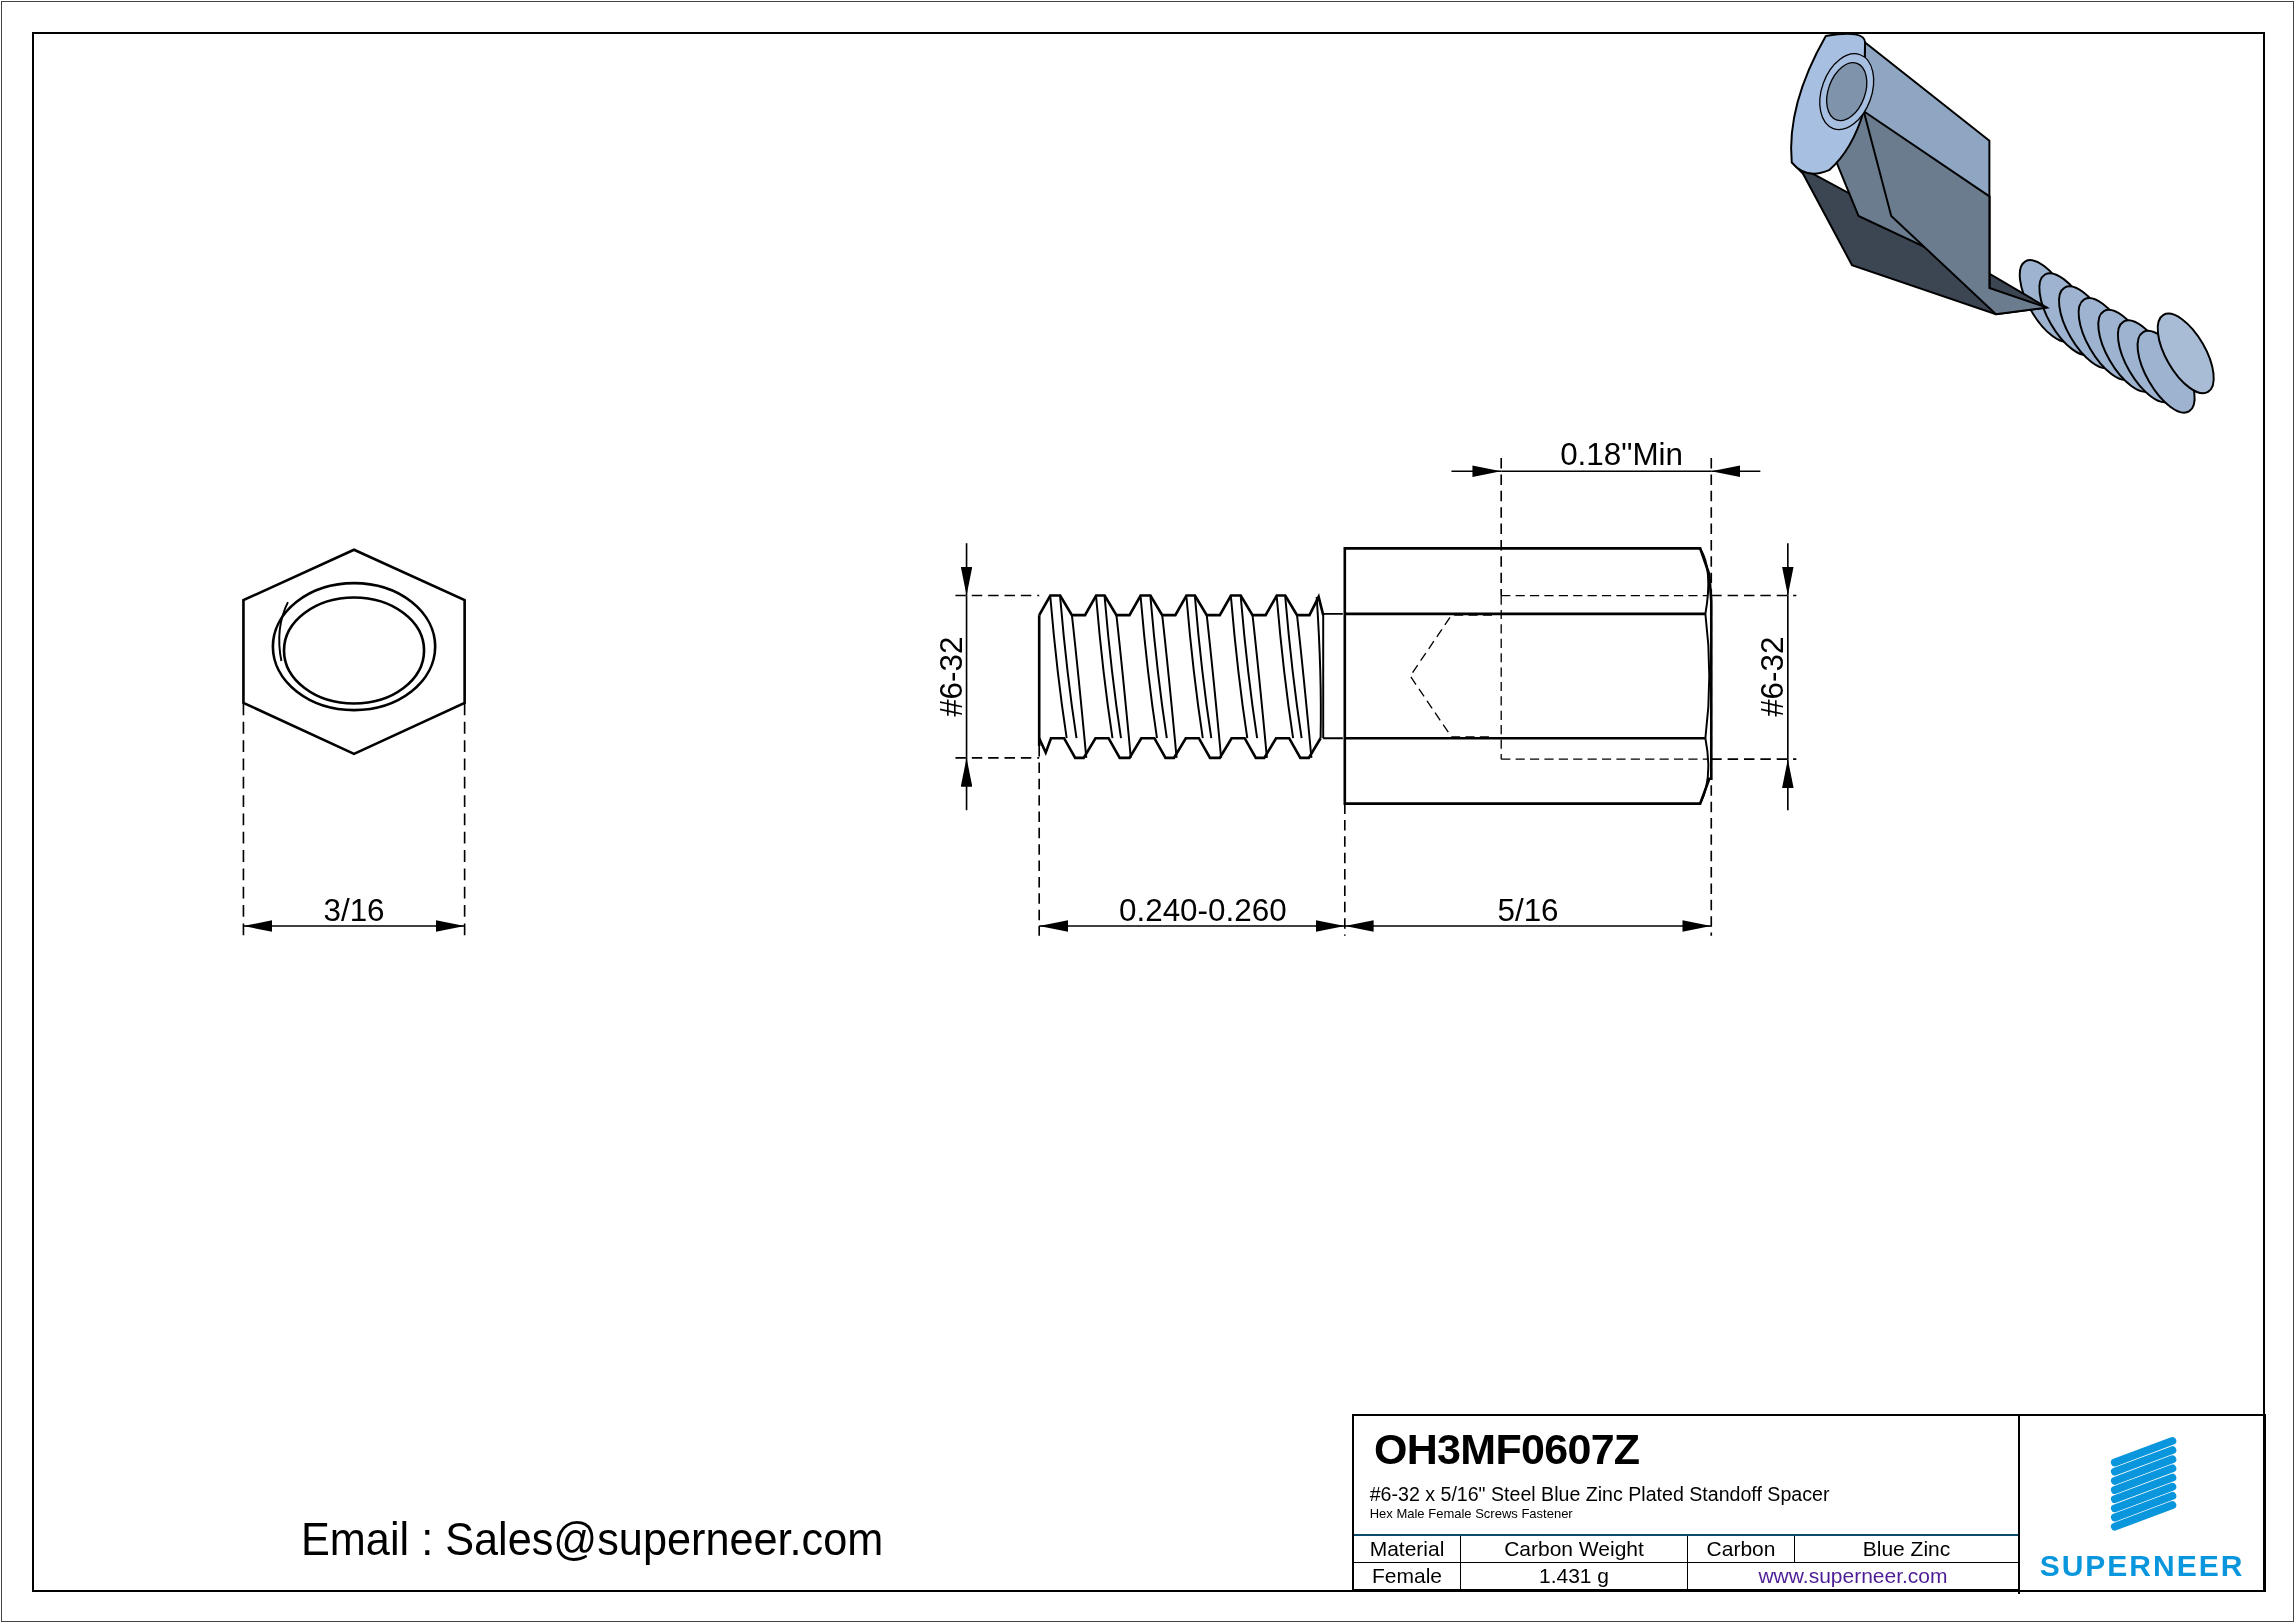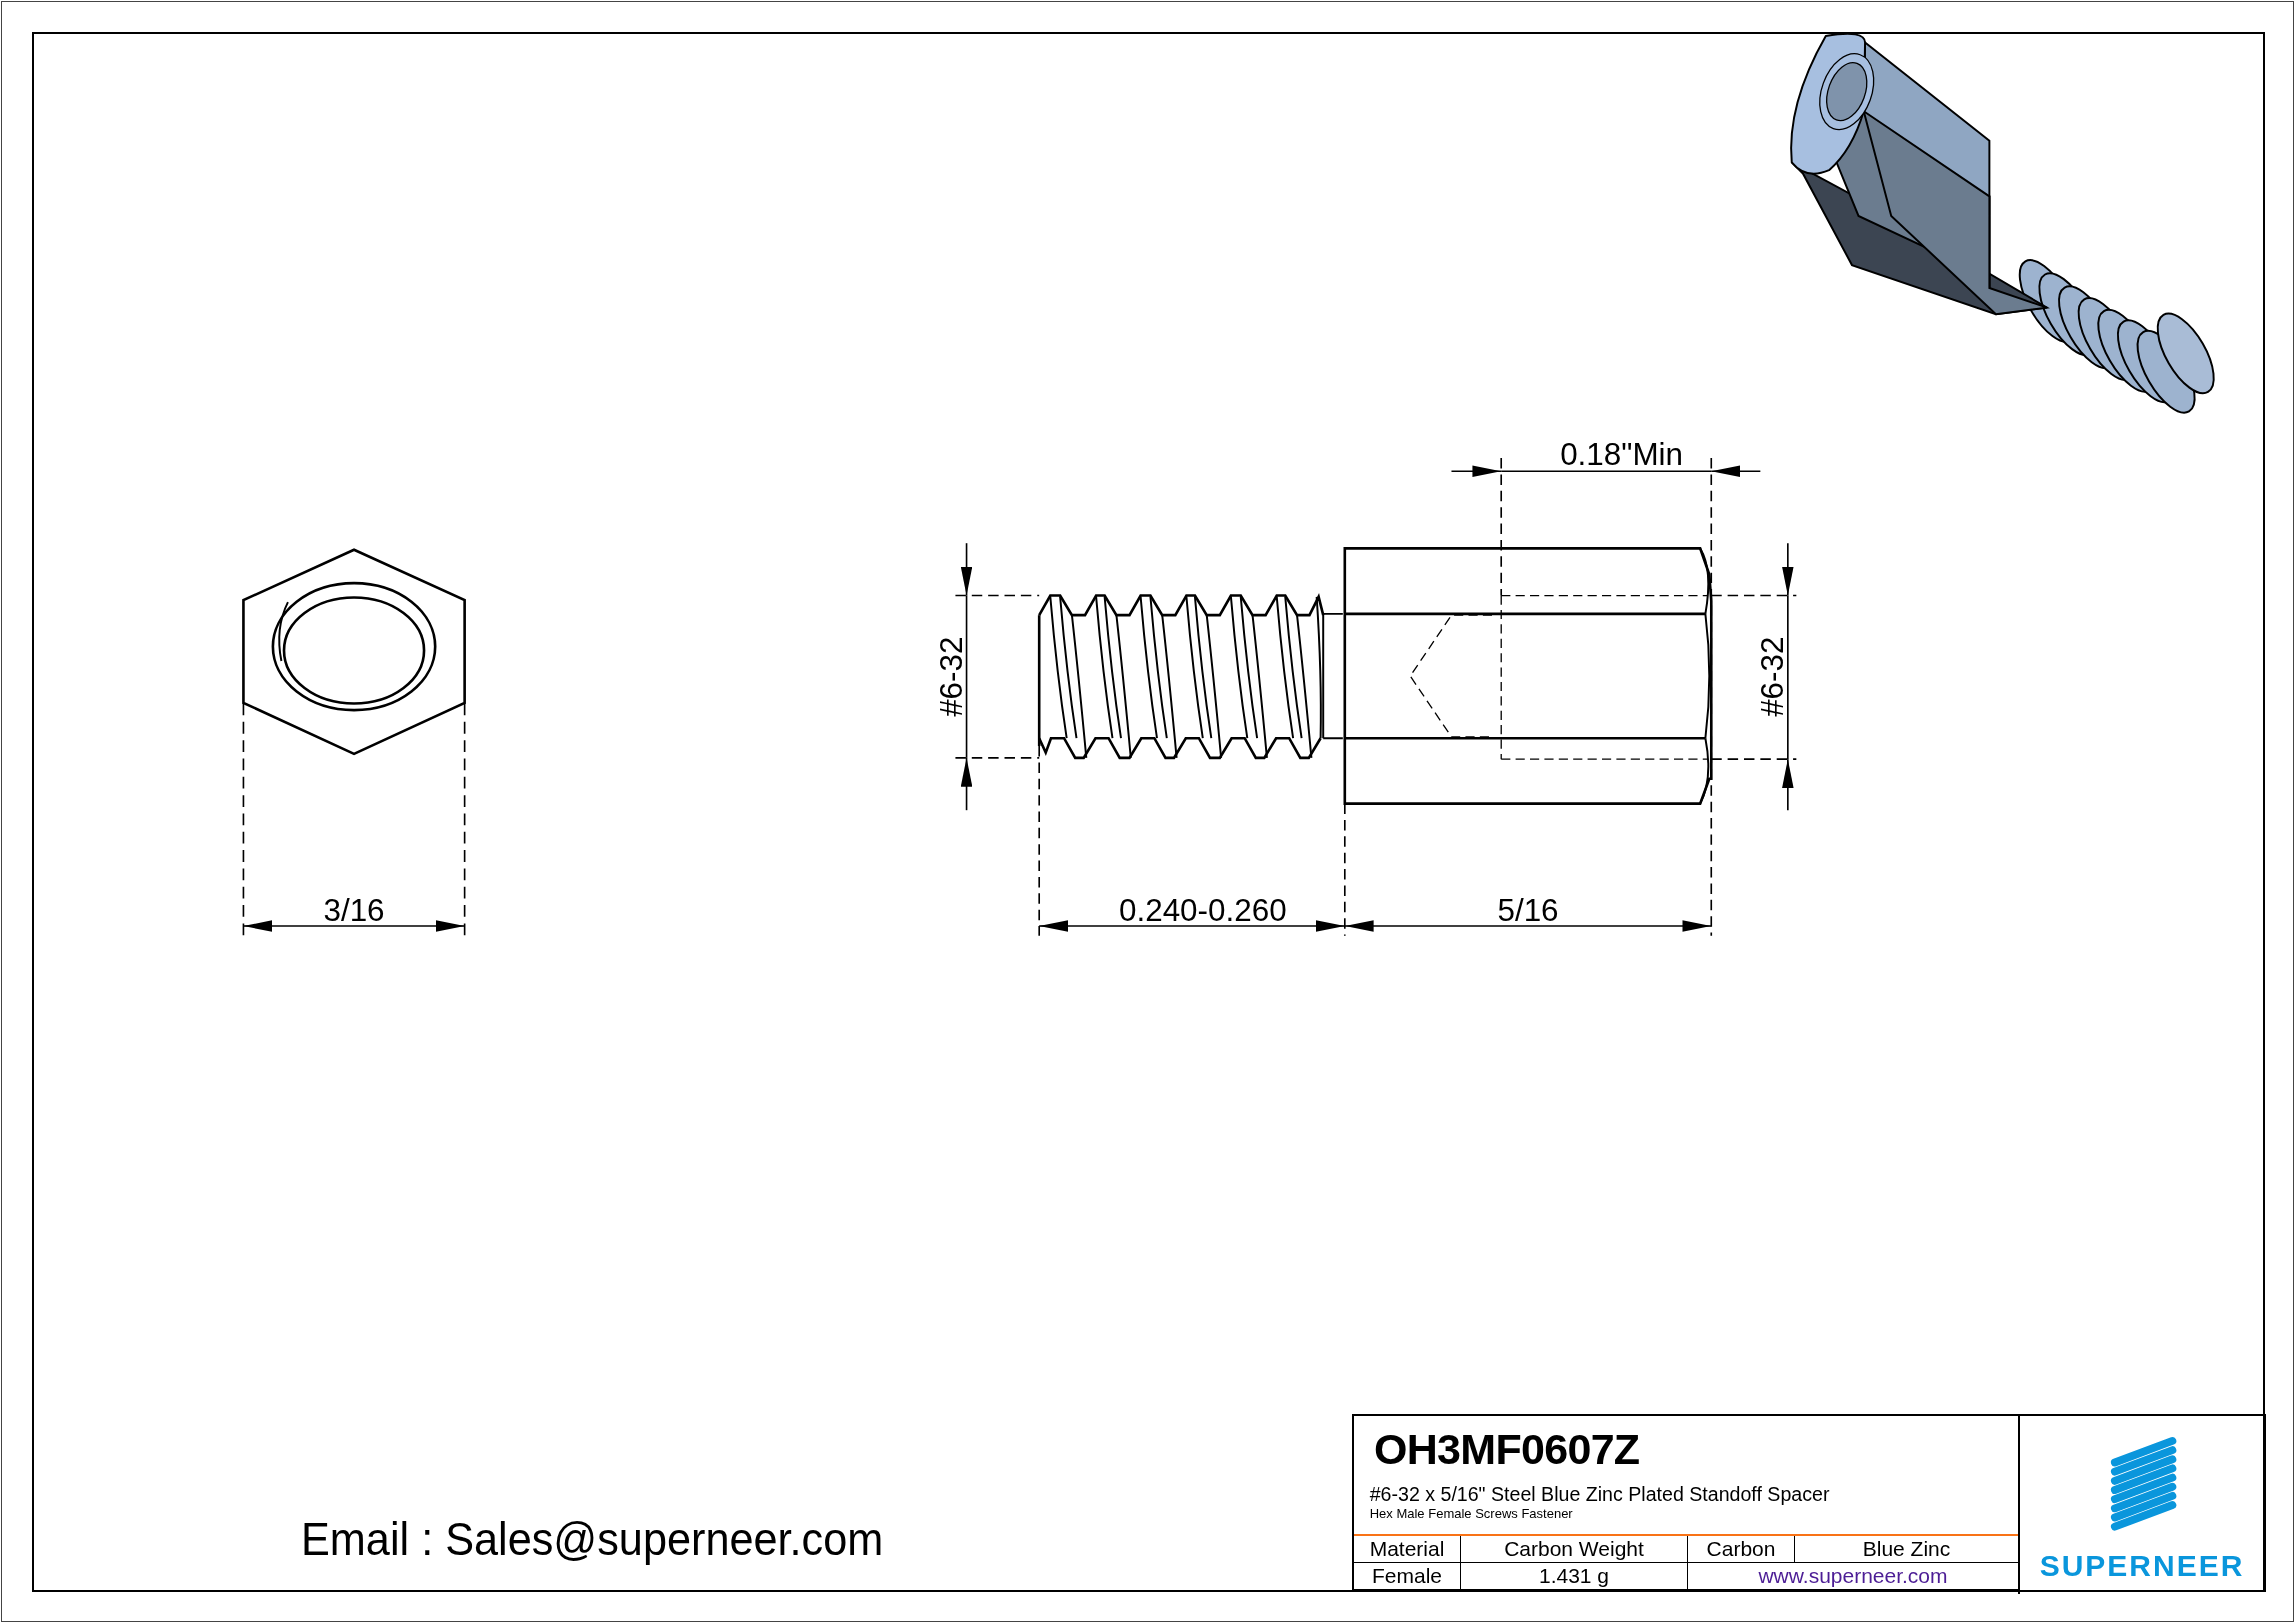--- a/index.html
+++ b/index.html
@@ -10,21 +10,21 @@
   .dim-text { font-family: "Liberation Sans", sans-serif; font-size: 48px; fill: #000; }
   .email { position: absolute; left: 301px; top: 1511px; font-size: 47px; white-space: nowrap; transform: scaleX(0.92); transform-origin: left top; }
 
   .title-block { position: absolute; left: 1352px; top: 1414px; width: 914px; height: 178px; box-sizing: border-box; border: 2px solid #000; border-bottom: none; }
   .tb-main { position: absolute; left: 0; top: 0; width: 666px; height: 178px; border-right: 2px solid #000; box-sizing: border-box; }
   .part-no { position: absolute; left: 20px; top: 9.2px; font-size: 43px; font-weight: bold; letter-spacing: -0.7px; }
   .desc1 { position: absolute; left: 15.7px; top: 67px; font-size: 19.6px; white-space: nowrap; }
   .desc2 { position: absolute; left: 15.7px; top: 90px; font-size: 13px; white-space: nowrap; }
   .tb-table { position: absolute; left: 0; top: 118px; width: 664px; border-collapse: collapse; }
   .tb-table td { border: 1.3px solid #000; font-size: 21px; text-align: center; height: 26px; padding: 0; }
-  .tb-table tr:first-child td { border-top: 2px solid #f97316; }
+  .tb-table tr:first-child td { border-top: 2px solid #0c4a6e; }
   .tb-table td:first-child { border-left: none; }
   .tb-table td:last-child { border-right: none; }
   .link { color: #4c1d95; }
   .logo-cell { position: absolute; left: 666px; top: 0; width: 244px; height: 178px; }
   .logo-text { position: absolute; left: 0; top: 133px; width: 100%; text-align: center; font-size: 30px; font-weight: bold; color: #0a96dc; letter-spacing: 2px; }
 </style>
 </head>
 <body>
 
 <div class="outer-frame"></div>

